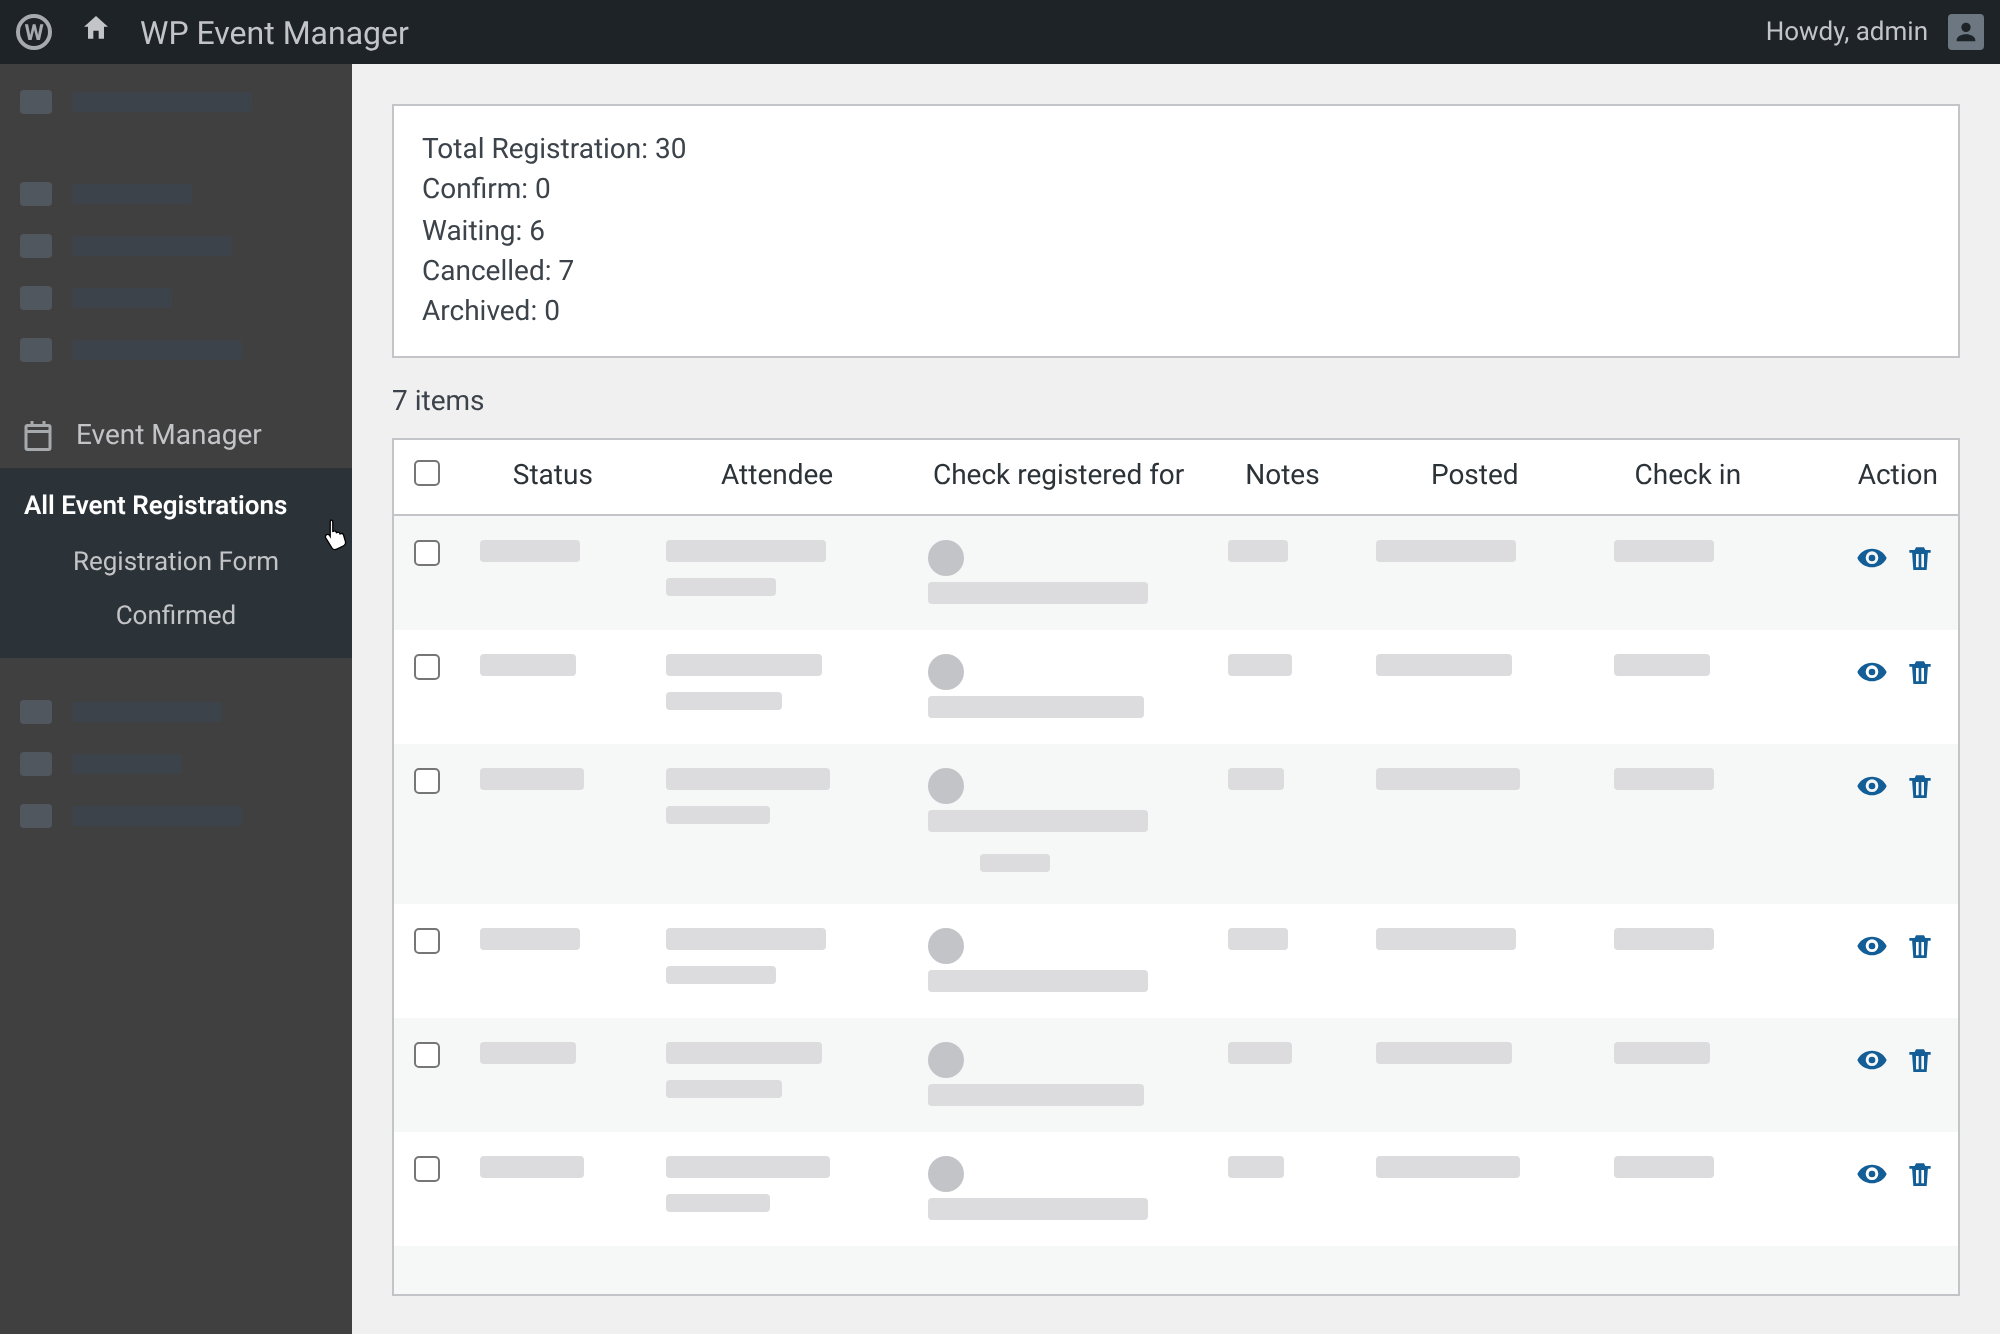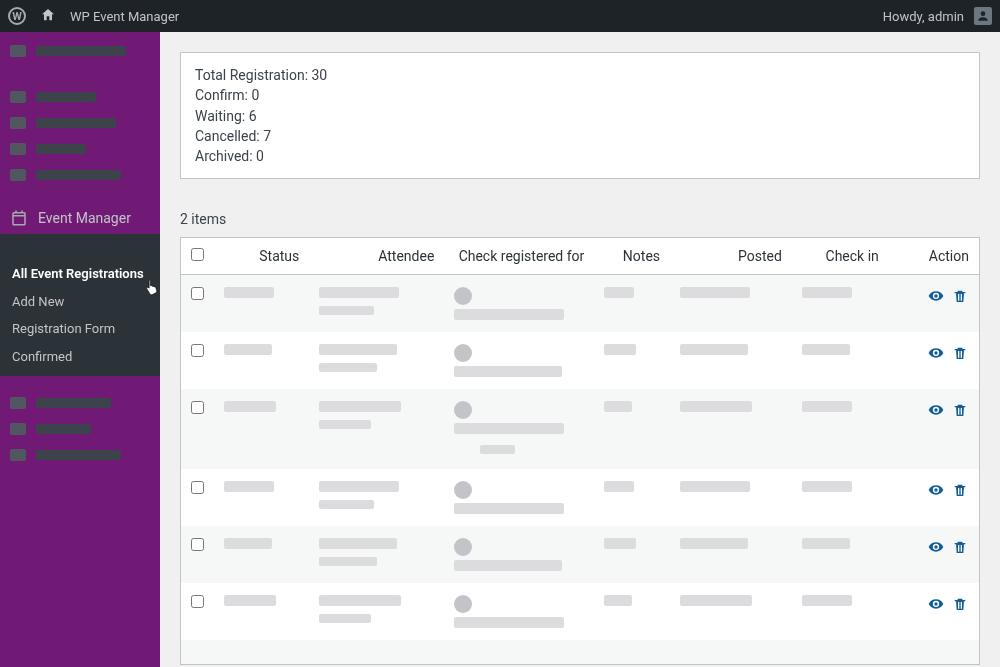--- a/index.html
+++ b/index.html
@@ -4,59 +4,59 @@
 <style>
   * { margin: 0; padding: 0; box-sizing: border-box; font-family: -apple-system, BlinkMacSystemFont, "Segoe UI", Roboto, sans-serif; }
   body { background: #f0f0f1; color: #3c434a; font-size: 13px; width: 1000px; height: 667px; overflow: hidden; }
 
   
   .adminbar { height: 32px; background: #1d2327; color: #c3c4c7; display: flex; align-items: center; padding: 0 8px; justify-content: space-between; }
   .adminbar .left { display: flex; align-items: center; gap: 14px; }
   .adminbar .right { display: flex; align-items: center; gap: 10px; }
   .adminbar .wp-icon { width: 18px; height: 18px; border: 2px solid #a7aaad; border-radius: 50%; display: inline-flex; align-items: center; justify-content: center; font-size: 11px; font-weight: bold; color: #a7aaad; }
   .adminbar .home-icon svg { width: 16px; height: 16px; fill: #c3c4c7; }
-  .adminbar .site-name { font-size: 13px; color: #c3c4c7; }
+  .adminbar .site-name { font-size: 16px; color: #c3c4c7; }
   .adminbar .howdy { font-size: 13px; color: #c3c4c7; }
   .adminbar .user-icon { width: 18px; height: 18px; background: #6c7781; border-radius: 2px; display: inline-flex; align-items: center; justify-content: center; }
   .adminbar .user-icon svg { width: 14px; height: 14px; fill: #1d2327; }
 
   .layout { display: flex; height: calc(100% - 32px); }
 
   
-  .sidebar { width: 160px; background: #701a75; color: #c3c4c7; position: relative; flex-shrink: 0; }
+  .sidebar { width: 176px; background: #404040; color: #c3c4c7; position: relative; flex-shrink: 0; text-align: center; }
   .menu-block { padding: 6px 0; }
   .menu-item { display: flex; align-items: center; padding: 7px 10px; gap: 10px; cursor: pointer; }
   .menu-icon-ph { width: 16px; height: 12px; background: #50575e; border-radius: 2px; flex-shrink: 0; }
   .menu-label-ph { height: 10px; background: #3c434a; border-radius: 2px; }
   .sep { height: 8px; }
 
   .menu-item.real .label { color: #c3c4c7; font-size: 14px; }
   .menu-item.real svg { width: 18px; height: 18px; fill: #a7aaad; flex-shrink: 0; }
 
   .menu-item.active { background: #2271b1; color: #fff; position: relative; }
   .menu-item.active .label { color: #fff; font-weight: 400; line-height: 1.2; }
   .menu-item.active svg { fill: #fff; }
   .menu-item.active::after { content: ''; position: absolute; right: -8px; top: 50%; transform: translateY(-50%); border: 8px solid transparent; border-right-color: #f0f0f1; }
 
   .submenu { background: #2c3338; padding: 6px 0; }
   .submenu .sub-item { padding: 6px 12px; color: #c3c4c7; font-size: 13px; cursor: pointer; line-height: 1.2; }
-  .submenu .sub-item.current { color: #fff; font-weight: 600; display:flex; align-items:center; justify-content:space-between;margin-top:20px; }
+  .submenu .sub-item.current { color: #fff; font-weight: 600; display:flex; align-items:center; justify-content:space-between; }
   .cursor-hand { position: relative; display: inline-block; }
   .cursor-hand svg { position: absolute; top: 4px; left: -4px; width: 16px; height: 18px; }
 
   
   .main { flex: 1; background: #f0f0f1; padding: 20px 20px 0 20px; overflow: hidden; }
-  .summary-box { background: #fff; border: 1px solid #c3c4c7; padding: 12px 14px; margin-bottom: 32px; }
+  .summary-box { background: #fff; border: 1px solid #c3c4c7; padding: 12px 14px; margin-bottom: 14px; }
   .summary-box p { font-size: 14px; color: #3c434a; line-height: 1.45; }
 
   .subsubsub { display: flex; justify-content: space-between; align-items: center; margin-bottom: 10px; font-size: 14px; }
   .subsubsub .items-count { color: #3c434a; }
 
   table.regs { width: 100%; border-collapse: collapse; background: #fff; border: 1px solid #c3c4c7; }
-  table.regs th { text-align: right; font-weight: 400; font-size: 14px; padding: 10px 10px; color: #2c3338; border-bottom: 1px solid #c3c4c7; vertical-align: top; }
+  table.regs th { text-align: center; font-weight: 400; font-size: 14px; padding: 10px 10px; color: #2c3338; border-bottom: 1px solid #c3c4c7; vertical-align: top; }
   table.regs td { padding: 12px 10px; vertical-align: top; }
   table.regs tbody tr:nth-child(odd) { background: #f6f7f7; }
   table.regs th.cb, table.regs td.cb { width: 28px; text-align: center; }
   .ph-bar { height: 11px; background: #dcdcde; border-radius: 2px; display: block; }
   .ph-bar.sm { height: 9px; }
   .avatar-ph { width: 18px; height: 18px; background: #c3c4c7; border-radius: 50%; display: inline-block; vertical-align: middle; margin-right: 8px; }
   .attendee-cell .row1 { display:flex; align-items:center; }
   .attendee-cell .row2 { margin-top:8px; }
   td.action { text-align: right; white-space: nowrap; }
   .action-icon { display: inline-flex; width: 18px; height: 18px; align-items: center; justify-content: center; margin-left: 6px; cursor: pointer; }
@@ -126,21 +126,20 @@
 
     <div class="submenu">
       <div class="sub-item current">
         <span>All Event Registrations</span>
         <span class="cursor-hand">
           <svg viewBox="0 0 24 28">
               <path fill="#fff" stroke="#000" stroke-width="1" d="M8 3c1 0 1.5.8 1.5 1.8V12l1-.3c.7-.2 1.5.2 1.7.9l.1.4 1-.3c.7-.2 1.5.2 1.7.9l.1.4 1-.3c.7-.2 1.5.2 1.7.9l1.5 5c.4 1.4-.3 3-1.7 3.7l-5 2.5c-1.4.7-3 .2-3.8-1L4 17c-.5-.9-.2-2 .7-2.5.8-.4 1.8-.1 2.3.6l.5.8V4.8C7.5 3.8 8 3 8 3z"></path>
             </svg>
         </span>
       </div>
-      <div class="sub-item">Add New</div>
       <div class="sub-item">Registration Form</div>
       <div class="sub-item">Confirmed</div>
     </div>
 
     <div class="sep"></div>
     <div class="menu-block">
       <div class="menu-item">
           <span class="menu-icon-ph"></span>
           <span class="menu-label-ph" style="width:75px"></span>
         </div>
@@ -158,21 +157,21 @@
   <main class="main">
     <div class="summary-box">
       <p>Total Registration: 30</p>
       <p>Confirm: 0</p>
       <p>Waiting: 6</p>
       <p>Cancelled: 7</p>
       <p>Archived: 0</p>
     </div>
 
     <div class="subsubsub">
-      <div class="items-count">2 items</div>
+      <div class="items-count">7 items</div>
     </div>
 
     <table class="regs">
       <thead>
         <tr>
           <th class="cb"><input type="checkbox" style=""></th>
           <th>Status</th>
           <th>Attendee</th>
           <th style="width:150px">Check registered for</th>
           <th>Notes</th>

